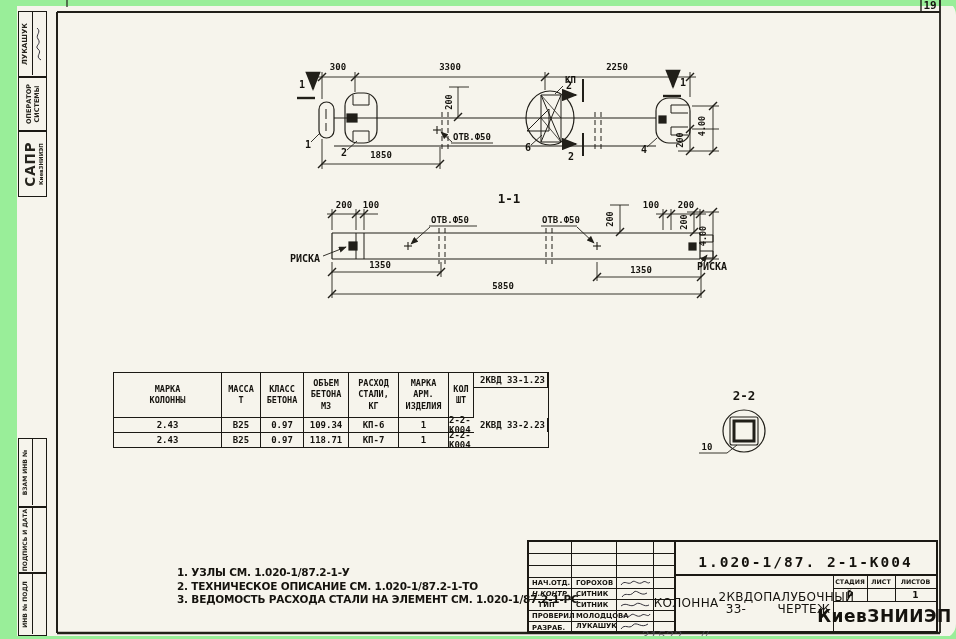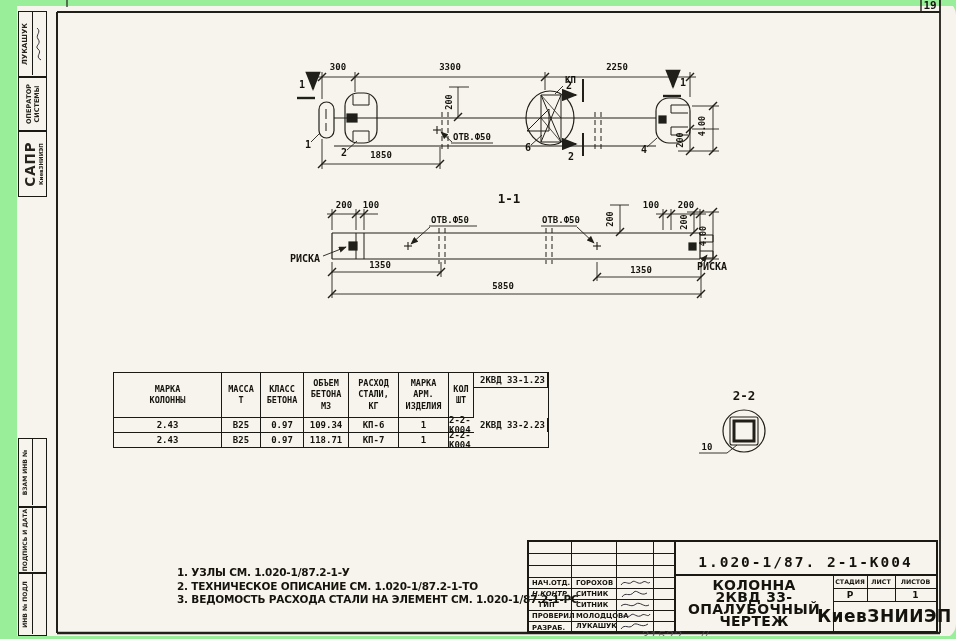--- a/index.html
+++ b/index.html
@@ -30,21 +30,21 @@
   
   .notes{position:absolute;left:151px;top:566px;z-index:2;font-weight:bold;font-size:10.5px;line-height:13.5px;letter-spacing:-0.2px;color:#15130e;white-space:nowrap;margin-left:26px;}
   
   .tb{position:absolute;left:527px;top:540px;width:411px;height:93px;border:2px solid #1b1914;box-sizing:border-box;z-index:2;}
   .tb .vl,.tb .hl{position:absolute;background:#1b1914;}
   .tb .vl{width:1.2px;}
   .tb .hl{height:1.2px;}
   .tbcell{position:absolute;display:flex;align-items:center;justify-content:center;color:#15130e;}
   .role,.pname{font-size:6.8px;font-weight:bold;justify-content:flex-start;padding-left:3px;}
   .docnum{font-family:"DejaVu Sans Mono",monospace;font-weight:bold;font-size:14.5px;letter-spacing:2px;}
-  .ttl{flex-direction:column;font-weight:bold;font-size:14px;line-height:12px;letter-spacing:0.3px;text-align:center;}
+  .ttl{font-weight:normal;font-size:12px;line-height:12px;letter-spacing:0.3px;text-align:center;}
   .shead{font-size:6.3px;font-weight:bold;}
   .sval{font-size:9px;font-weight:bold;}
   .org{font-size:17px;font-weight:bold;letter-spacing:0.5px;}
   .hand{position:absolute;left:641px;top:629px;z-index:3;font-family:"DejaVu Serif",serif;font-style:italic;font-size:13px;color:#4e4c55;opacity:.8;white-space:nowrap;}
   .greenB{position:absolute;left:0;top:636px;width:956px;height:3px;background:#99ee99;z-index:5;}
 </style>
 </head>
 <body>
 
 <div class="stage">

